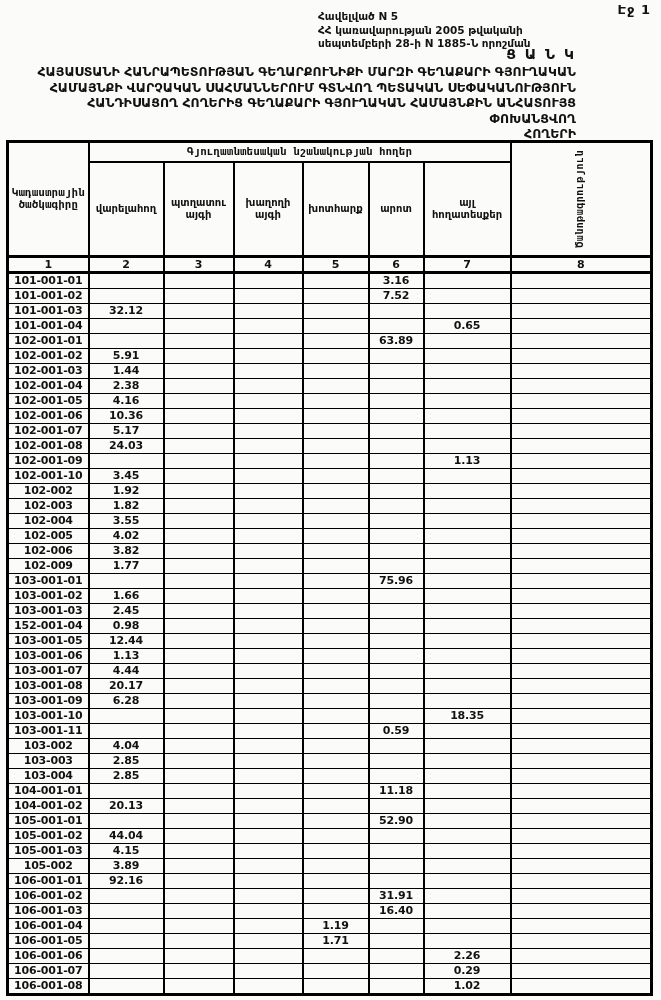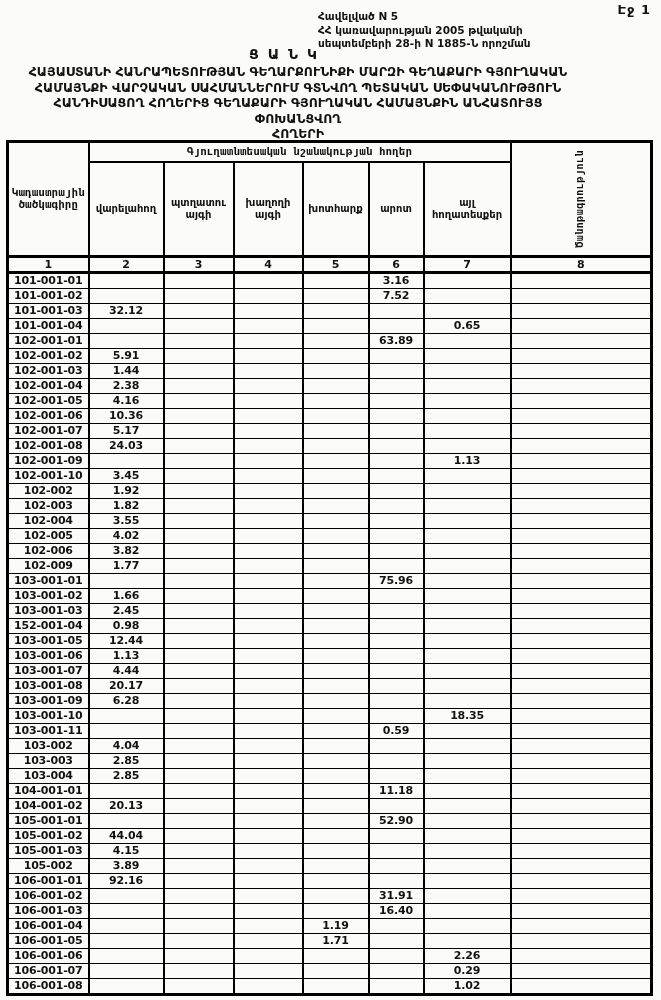--- a/index.html
+++ b/index.html
@@ -15,22 +15,22 @@
   .page-label {
     position:absolute; top:2px; right:10px;
     font-size:13px; font-weight:bold; letter-spacing:1px;
   }
   .appendix {
     position:absolute; top:10px; left:318px; width:300px;
     font-weight:bold;
     font-size:10.5px; line-height:13.5px;
   }
   .titles {
-    position:absolute; top:46px; left:0; width:568px;
-    text-align:center; font-weight:bold;
+    position:absolute; top:46px; left:8px; width:568px;
+    text-align:right; font-weight:bold;
   }
   .doc-title { font-size:14px; letter-spacing:2px; margin-bottom:2px; }
   .doc-subtitle { font-size:12.5px; line-height:15.5px;margin-left:28px; }
   table.land-table {
     position:absolute; left:6px; top:140px;
     width:644px; border-collapse:collapse; table-layout:fixed;
     border:3px solid #000;
   }
   .land-table th, .land-table td {
     border:1px solid #000;

